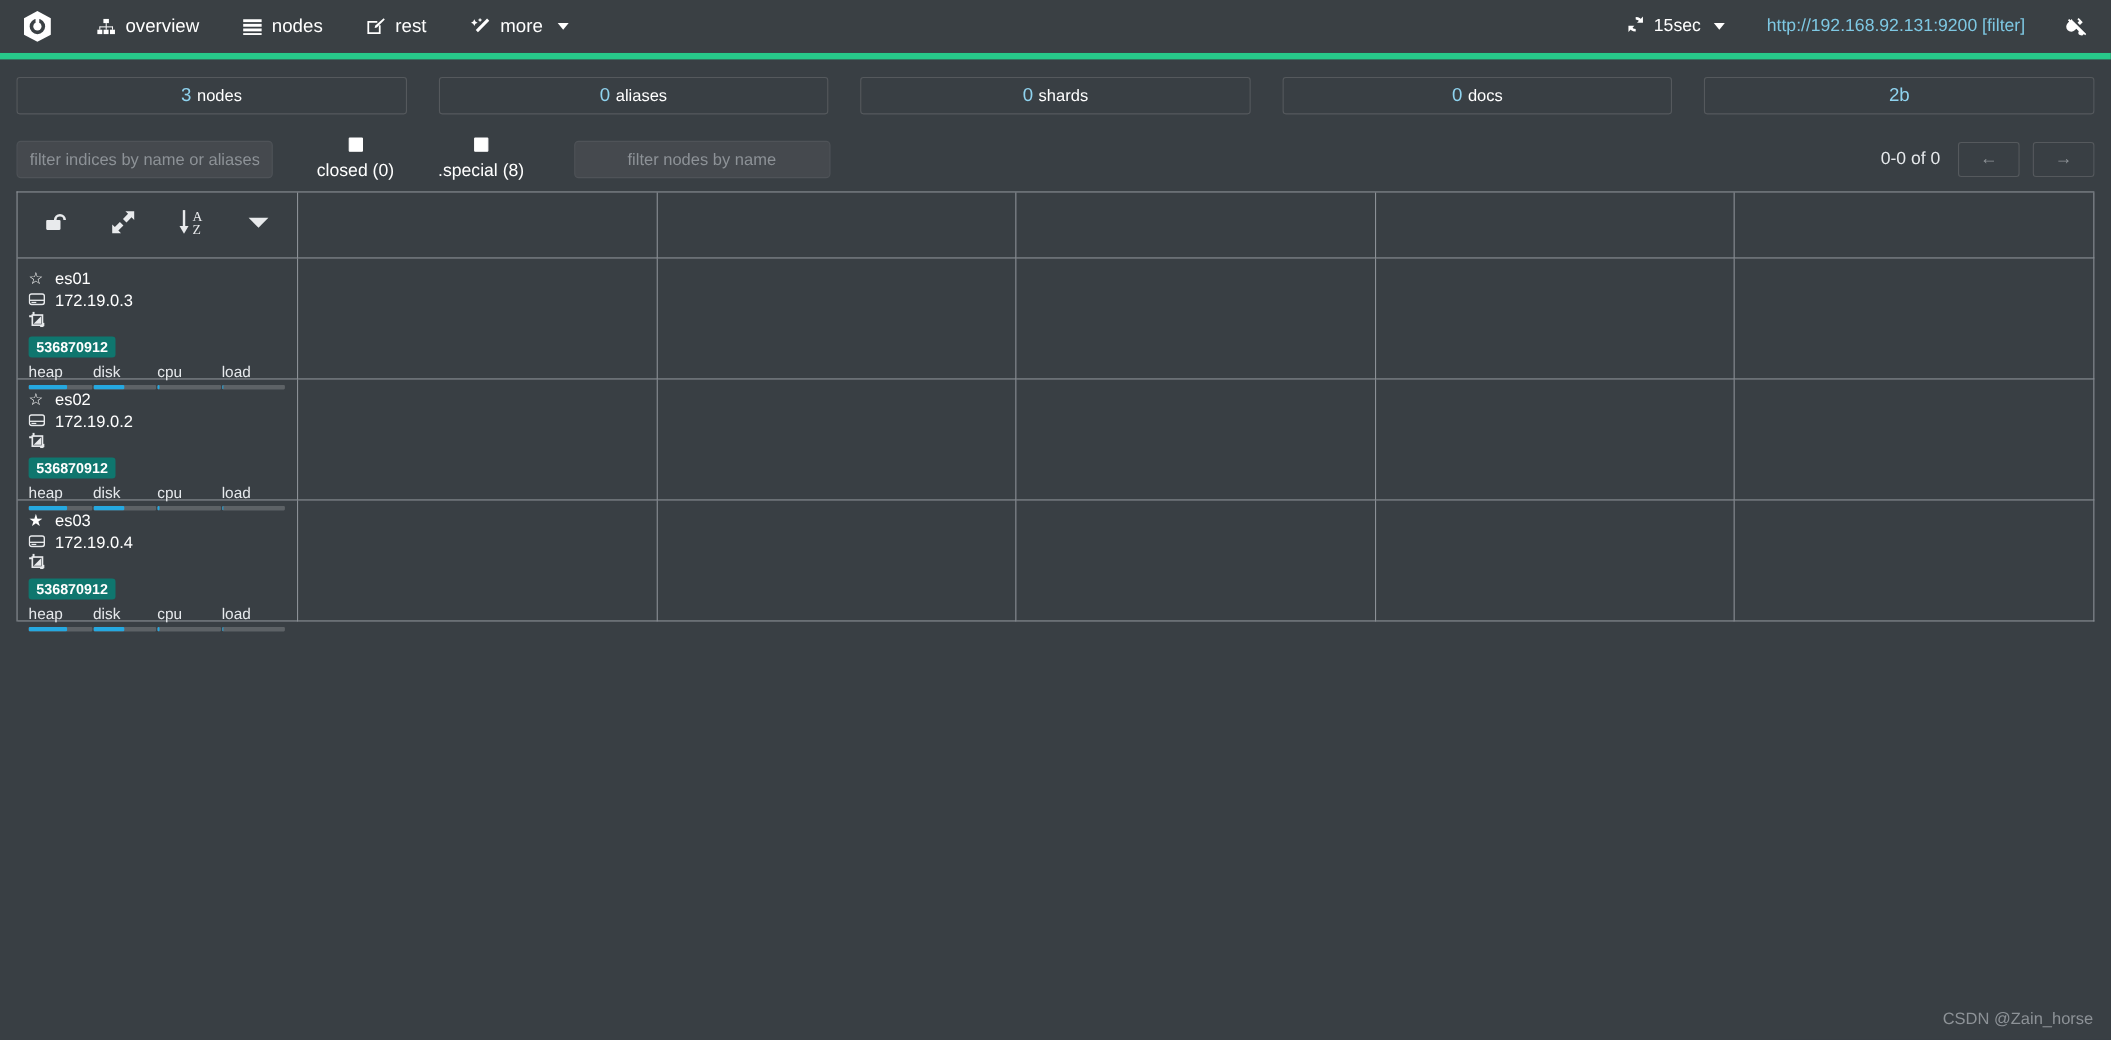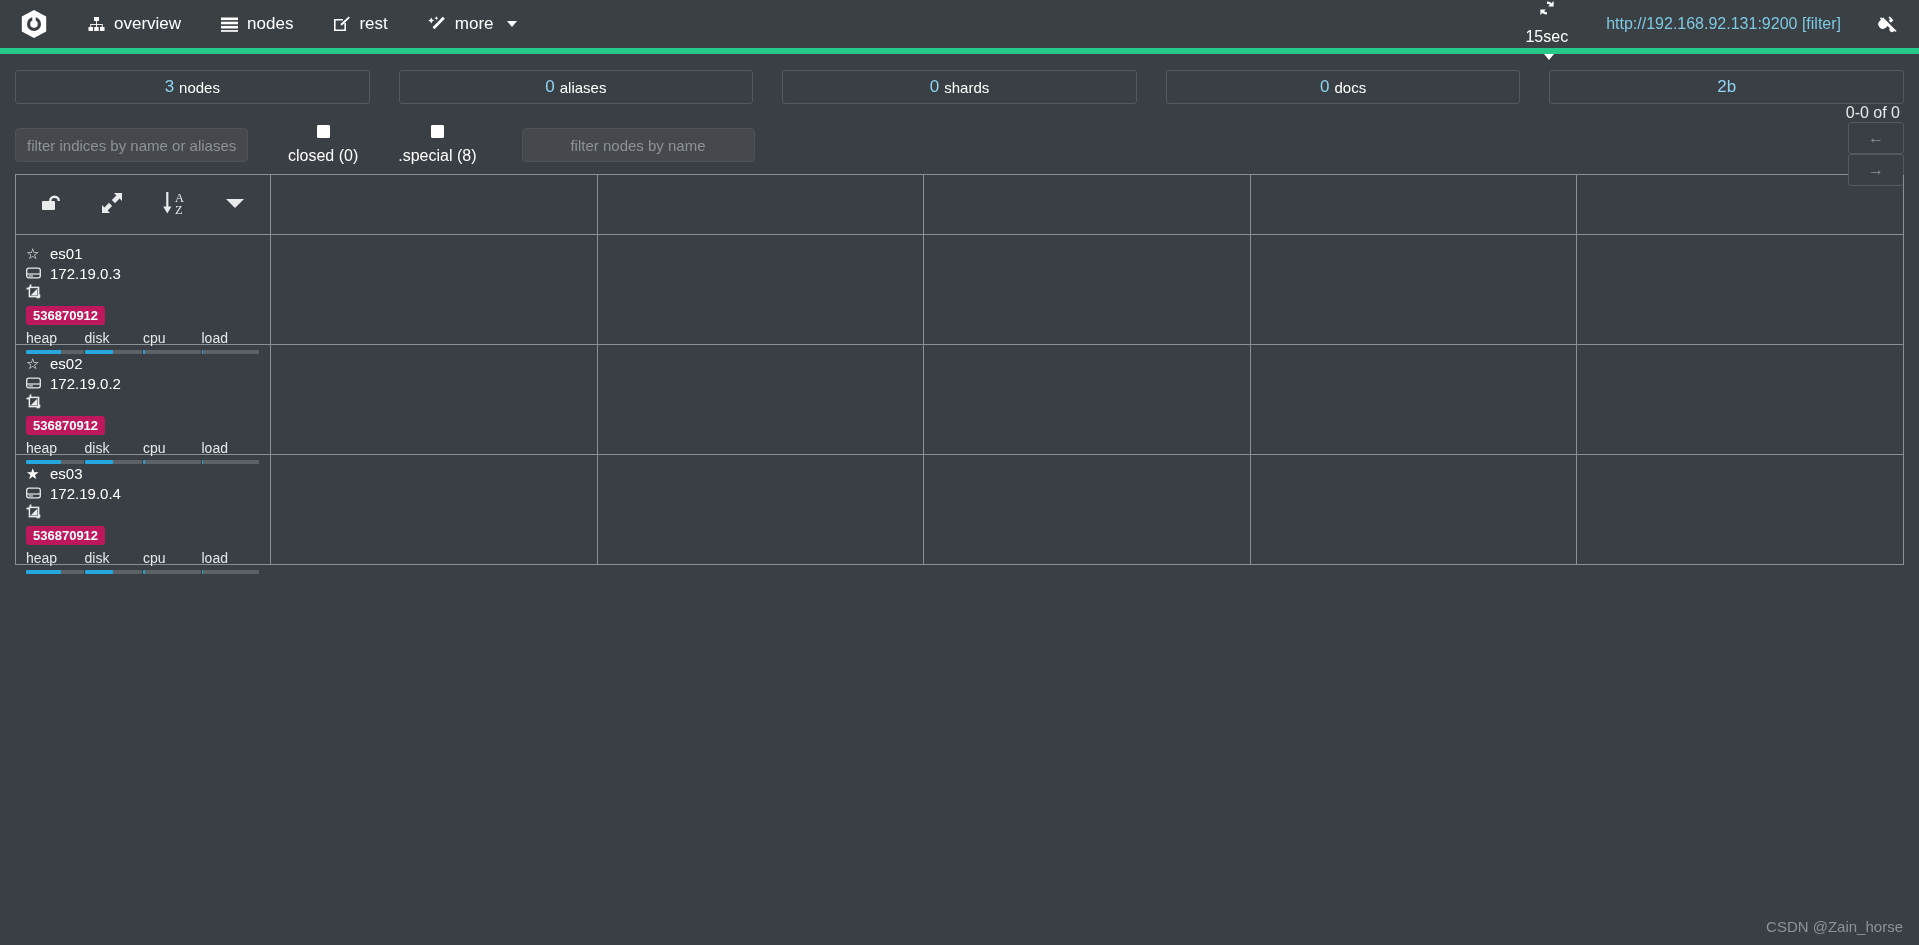--- a/index.html
+++ b/index.html
@@ -49,21 +49,21 @@
 
   .nav-right {
     margin-left: auto;
     display: flex; align-items: center;
     height: 48px;
     padding-right: 14px;
   }
   .refresh-item {
     display: flex; align-items: center; gap: 8px;
     color: #ffffff; font-size: 16px;
-    padding: 0 16px; height: 48px; cursor: pointer; flex-direction: column;
+    padding: 0 16px; height: 48px; cursor: pointer;
   }
   .cluster-url {
     color: #7ec8e3;
     font-size: 16px;
     padding: 0 22px;
     white-space: nowrap;
     cursor: pointer;
   }
   .plug-icon { padding: 0 8px 0 14px; cursor: pointer; display:flex; align-items:center;}
 
@@ -121,21 +121,21 @@
     width: 13px; height: 13px;
     background: #ffffff;
     border: 1px solid #ffffff;
     border-radius: 1px;
     display: inline-block;
   }
   .filter-nodes { margin-left: 45px; }
 
   .pager {
     margin-left: auto;
-    display: flex; align-items: flex-end;  flex-direction: column;
+    display: flex; align-items: center; gap: 12px;
   }
   .pager-label { color: #e6e9ec; font-size: 16px; margin-right: 4px; }
   .pager-btn {
     width: 56px; height: 32px;
     border: 1px solid #55595d;
     border-radius: 3px;
     background: #393f44;
     color: #8d9297;
     font-size: 16px;
     display: flex; align-items: center; justify-content: center;
@@ -173,21 +173,21 @@
     height: 110px;
   }
   .node-line {
     display: flex; align-items: center; gap: 9px;
     color: #ffffff; font-size: 15px;
     height: 20px;
   }
   .node-name { font-size: 15px; color: #ffffff; }
   .badge {
     display: inline-block;
-    background: #be185d;
+    background: #0f766e;
     color: #ffffff;
     font-weight: bold;
     font-size: 13px;
     padding: 2px 7px;
     border-radius: 3px;
     margin-top: 3px;
   }
   .meters {
     display: flex;
     margin-top: 5px;

